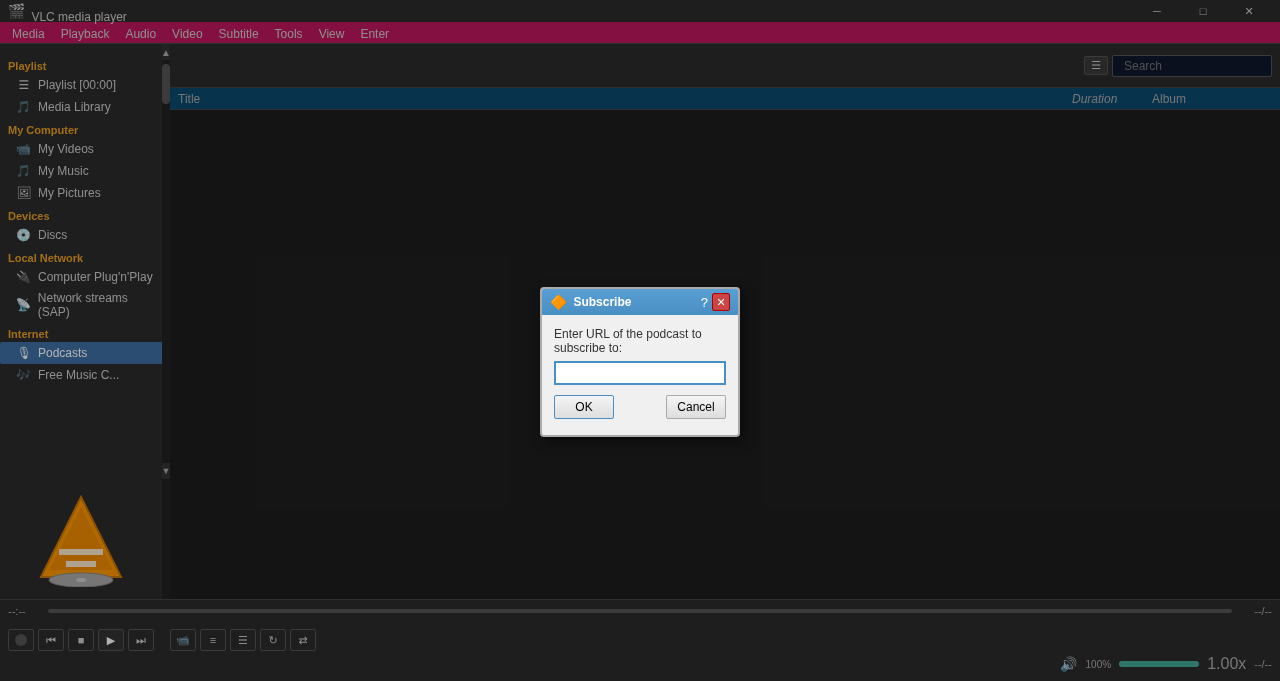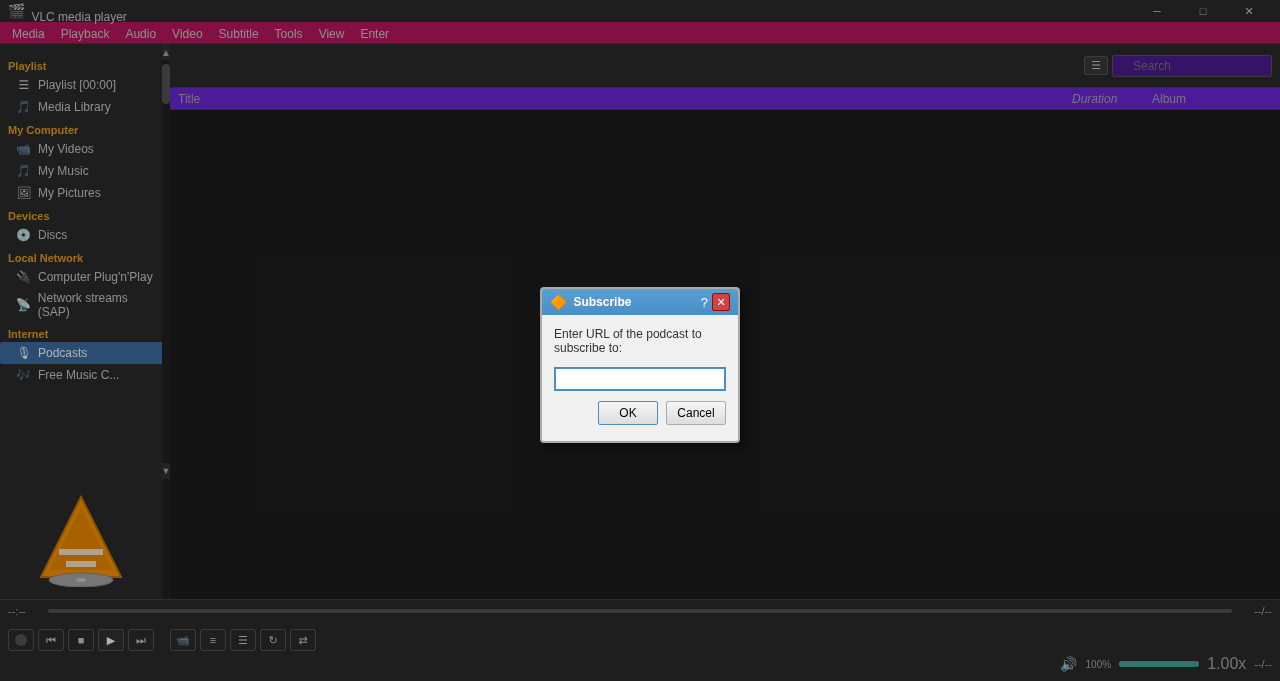--- a/index.html
+++ b/index.html
@@ -317,36 +317,36 @@
       color: white;
       font-size: 11px;
       cursor: pointer;
     }
     #dialog-body {
       padding: 12px 12px 8px 12px;
     }
     #dialog-label {
       color: #333;
       font-size: 12px;
-      margin-bottom: 12px;
+      margin-bottom: 6px;
       display: block;
     }
     #url-input {
       width: 100%;
       height: 24px;
       border: 2px solid #4a8fc4;
       padding: 2px 4px;
       font-size: 12px;
       outline: none;
       background: #fff;
       margin-bottom: 10px;
     }
     #dialog-buttons {
       display: flex;
-      justify-content: flex-end;
+      justify-content: space-between;
       gap: 8px;
       padding-bottom: 8px;
     }
     .dialog-btn {
       min-width: 60px;
       height: 24px;
       border: 1px solid #aaa;
       background: linear-gradient(to bottom, #f5f5f5, #ddd);
       font-size: 12px;
       cursor: pointer;
@@ -470,24 +470,24 @@
       <div class="sidebar-scroll-up">▲</div>
       <div id="sidebar-scrollbar-thumb"></div>
       <div class="sidebar-scroll-down" style="position:absolute; bottom:120px; width:8px; height:16px; background:#333; display:flex; align-items:center; justify-content:center; color:#aaa; font-size:9px;">▼</div>
     </div>
   </div>
 
   <div id="content">
 
     <div style="width:100%; height:44px; background:#2b2b2b; display:flex; align-items:center; justify-content:flex-end; padding:0 8px; gap:4px; border-bottom:1px solid #444;">
       <button class="toolbar-btn-small">☰</button>
-      <input type="text" id="search-box" style="background: #4c1d95; border: 1px solid rgb(85, 85, 85); color: rgb(204, 204, 204); padding: 3px 20px; font-size: 12px; width: 160px; border-radius: 2px; outline: none;" placeholder="Search">
-    </div>
-
-    <div id="content-header" style="display:flex; height:22px; background:#6d28d9; border-bottom:1px solid #444; align-items:center; padding:0 8px;">
+      <input type="text" id="search-box" style="background: #0f172a; border: 1px solid rgb(85, 85, 85); color: rgb(204, 204, 204); padding: 3px 11px; font-size: 12px; width: 160px; border-radius: 2px; outline: none;" placeholder="Search">
+    </div>
+
+    <div id="content-header" style="display:flex; height:22px; background:#0c4a6e; border-bottom:1px solid #444; align-items:center; padding:0 8px;">
       <span class="col-header col-title">Title</span>
       <span class="col-header col-duration">Duration</span>
       <span class="col-header col-album">Album</span>
     </div>
 
     <div style="flex:1; background:#1e1e1e; height:calc(100% - 66px);"></div>
   </div>
 </div>
 
 <div id="bottom-controls">

